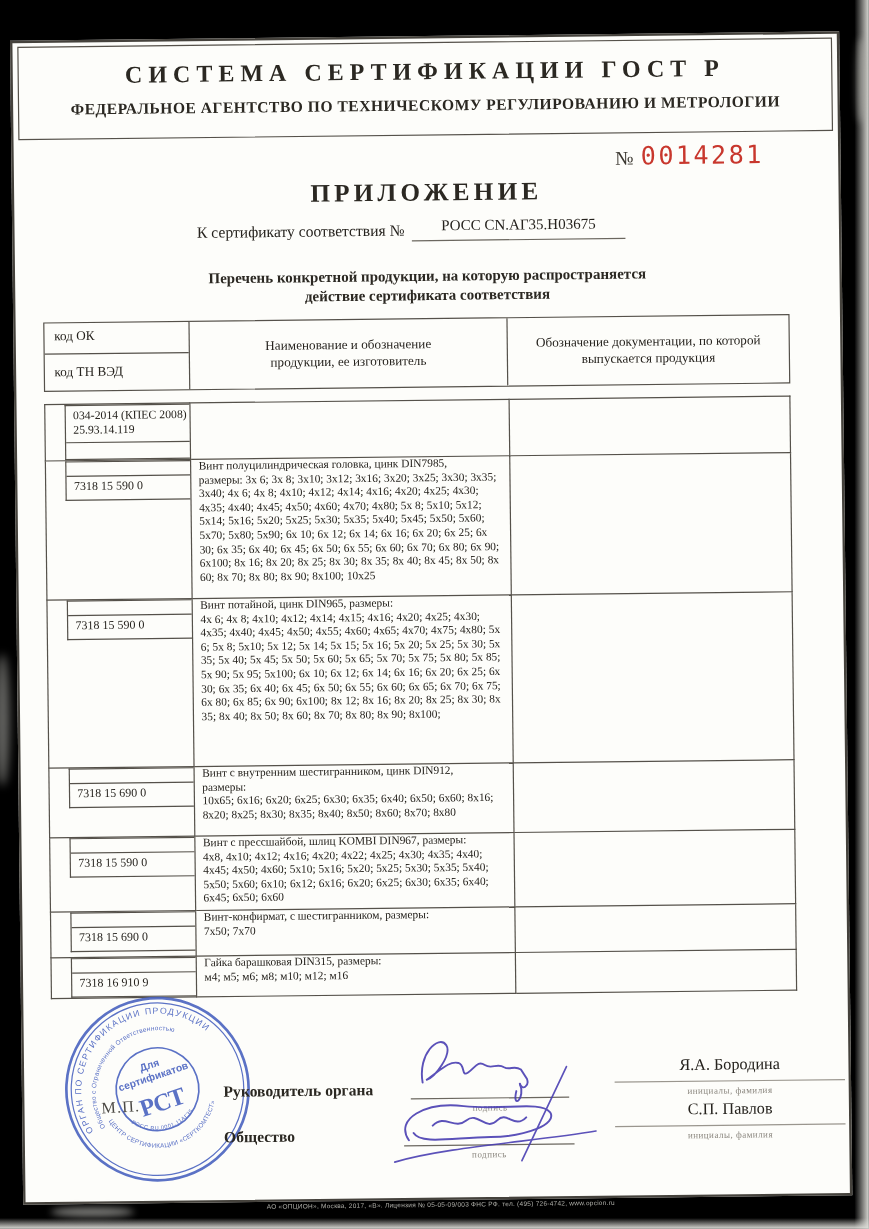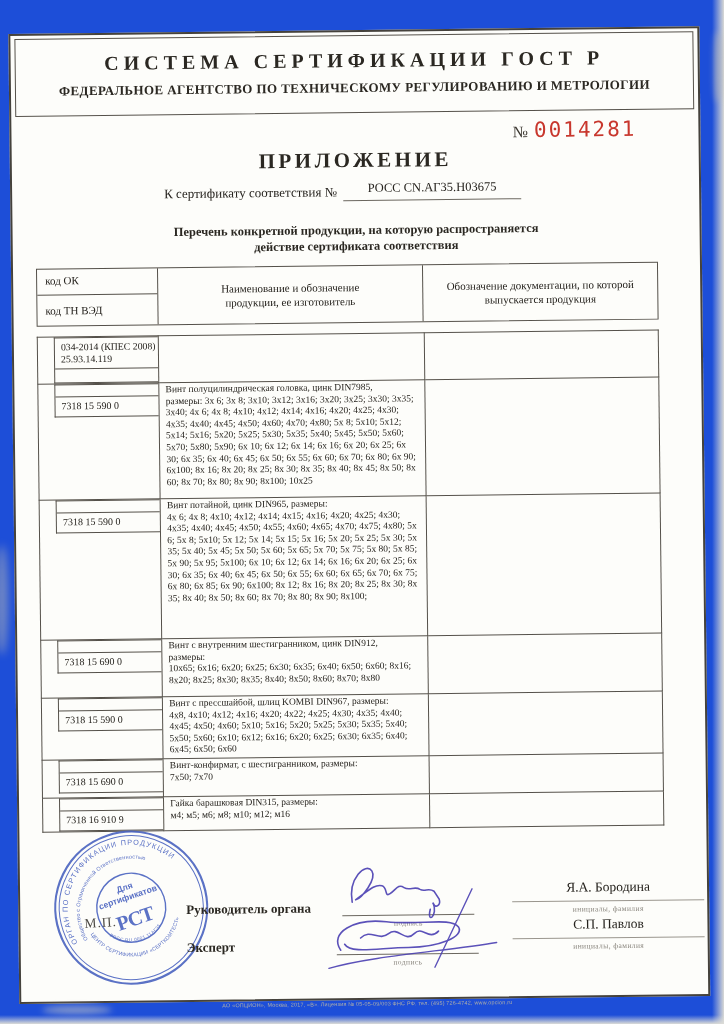--- a/index.html
+++ b/index.html
@@ -4,21 +4,21 @@
 <style>
   * { box-sizing: border-box; margin: 0; padding: 0; }
   html,body { width:724px; height:1024px; }
   body {
     font-family: "Liberation Serif", "DejaVu Serif", serif;
     color:#26231e;
     background:#fbfbf8;
     position:relative;
     overflow:hidden;
   }
-  .sheet { position:absolute; inset:0; background:#1d4ed8; }
+  .sheet { position:absolute; inset:0; background:#000000; }
   
   .edge-right { position:absolute; right:0; top:0; width:12px; height:100%;
     background:linear-gradient(to left,#d9d9d4,rgba(217,217,212,0)); }
   .edge-bottom { position:absolute; left:0; bottom:0; width:100%; height:9px;
     background:linear-gradient(to top,#dcdcd7,rgba(220,220,215,0)); }
   .smudge-a { position:absolute; left:-4px; top:545px; width:12px; height:110px;
     background:#b9b9b4; border-radius:50%; filter:blur(4px); opacity:.55; }
   .smudge-b { position:absolute; left:42px; top:1006px; width:70px; height:8px;
     background:#c9c9c4; border-radius:50%; filter:blur(3px); opacity:.6; }
   .smudge-c { position:absolute; right:2px; top:32px; width:8px; height:70px;
@@ -262,21 +262,21 @@
             </text>
             <text x="80" y="62" text-anchor="middle" font-family="Liberation Sans, sans-serif" font-size="8.5" font-weight="bold" fill="#4a63c0" stroke="none">Для</text>
             <text x="80" y="72" text-anchor="middle" font-family="Liberation Sans, sans-serif" font-size="8.5" font-weight="bold" fill="#4a63c0" stroke="none">сертификатов</text>
             <text x="80" y="98" text-anchor="middle" font-family="Liberation Serif, serif" font-size="20" font-weight="bold" fill="#4a63c0" stroke="none" letter-spacing="-1">РСТ</text>
           </g>
         </svg>
 
         <div class="mp">М.П.</div>
 
         <div class="role role-head">Руководитель органа</div>
-        <div class="role role-expert">Эксперт</div>
+        <div class="role role-expert">Общество</div>
 
         <div class="sig-line sig-line-1"></div>
         <div class="sig-line sig-line-2"></div>
         <div class="cap sig-cap sig-cap-1">подпись</div>
         <div class="cap sig-cap sig-cap-2">подпись</div>
 
         <svg class="sig-svg" viewBox="0 0 195 135">
           <g stroke="#4a3fb2" fill="none" stroke-width="1.6" stroke-linecap="round" opacity=".9">
             <path d="M 32,50 C 28,26 46,10 52,19 C 57,27 42,46 35,48 C 47,40 54,32 62,34 C 68,36 64,46 70,42 C 76,38 78,32 84,36 C 90,40 94,34 100,38 C 105,41 108,36 114,40 L 119,48 C 121,54 115,58 113,52"></path>
             <path d="M 113,52 C 118,64 106,74 110,58"></path>

